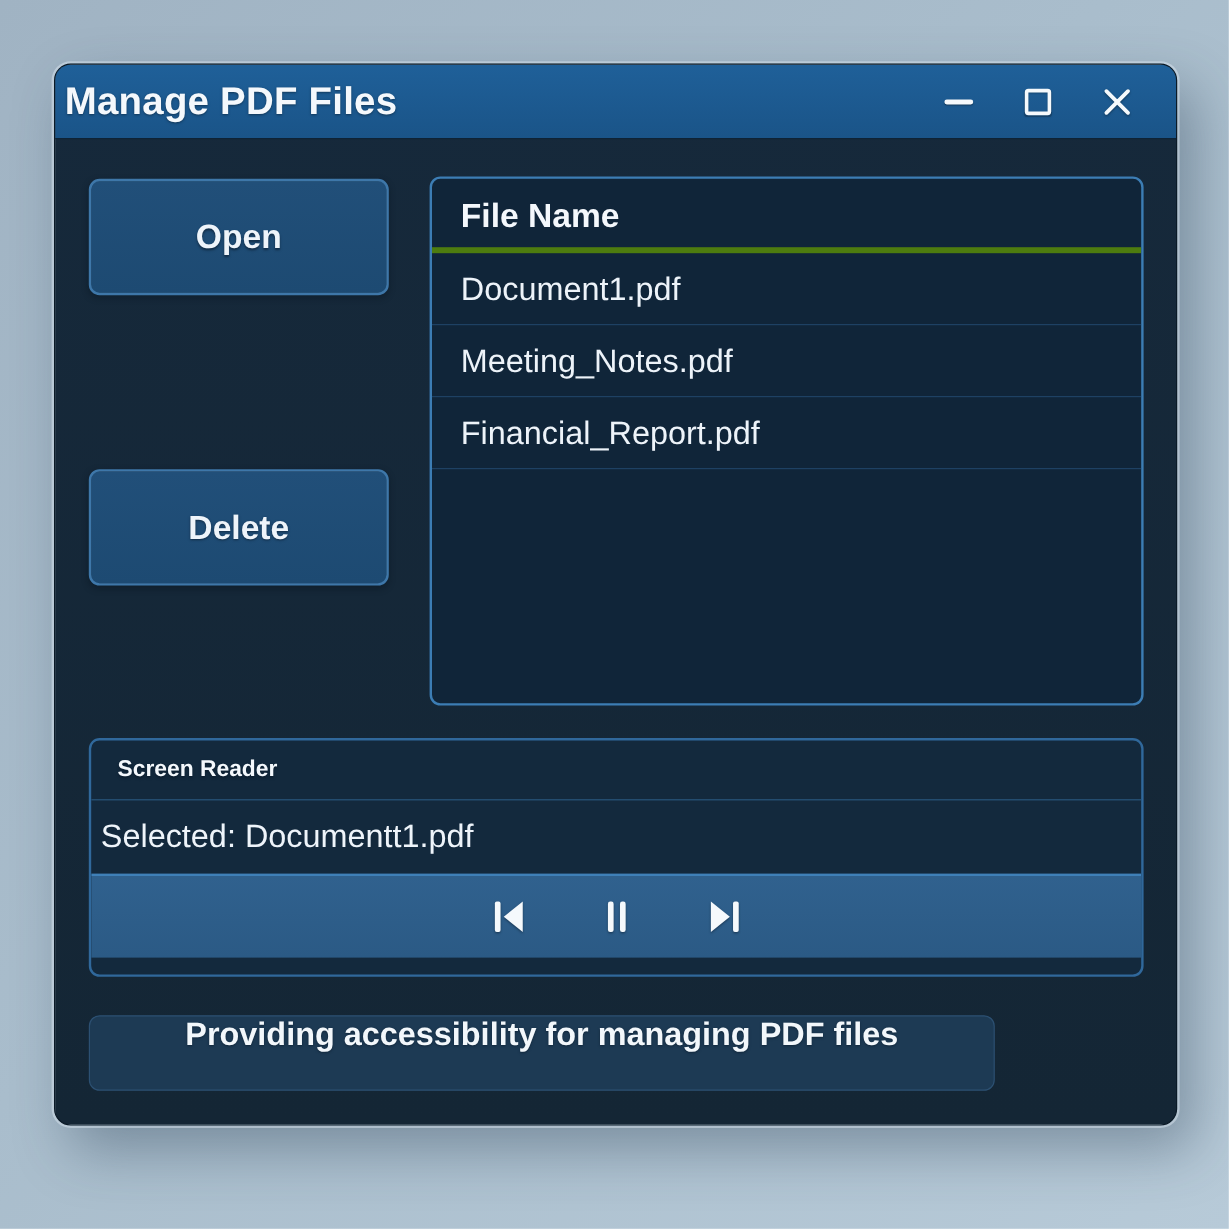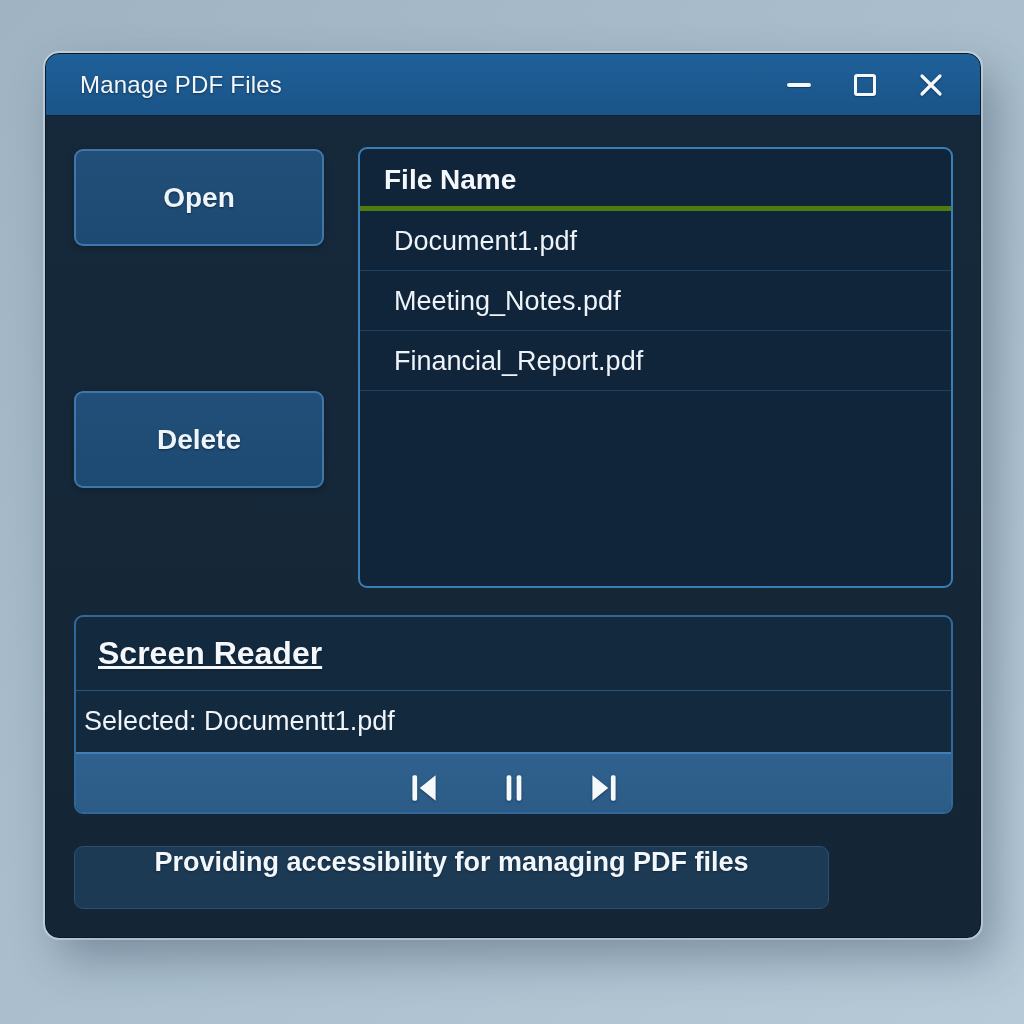--- a/index.html
+++ b/index.html
@@ -18,21 +18,21 @@
     box-shadow:0 0 0 2px rgba(218,230,240,0.5), 14px 20px 46px rgba(38,58,78,0.38);
     overflow:hidden;
   }
   .titlebar {
     position:absolute; left:0; top:0; right:0; height:62px;
     background:linear-gradient(#1f6099, #1a5488);
     border-bottom:1px solid #0e2336;
     display:flex; align-items:center;
   }
   .title {
-    color:#f4f8fc; font-size:24px; font-weight:normal; padding-left:34px;
+    color:#f4f8fc; font-size:32px; font-weight:bold; padding-left:8px;
     text-shadow:0 1px 2px rgba(10,25,40,0.55); letter-spacing:0.2px;
   }
   .win-controls { margin-left:auto; display:flex; align-items:center; padding-right:16px; }
   .win-btn {
     width:66px; height:62px; display:flex; align-items:center; justify-content:center;
     background:transparent; border:none; cursor:default;
   }
   .min-glyph { width:24px; height:4px; background:#f5f9fc; border-radius:2px; box-shadow:0 1px 1px rgba(10,25,40,0.5); }
   .max-glyph { width:22px; height:22px; border:3px solid #f5f9fc; border-radius:3px; box-shadow:0 1px 1px rgba(10,25,40,0.4), inset 0 1px 1px rgba(10,25,40,0.3); }
   .close-glyph { display:block; filter:drop-shadow(0 1px 1px rgba(10,25,40,0.5)); }
@@ -56,36 +56,35 @@
     position:absolute; left:312px; top:93px; width:595px; height:441px;
     background:#102539; border:2px solid #3c7db4; border-radius:9px;
     overflow:hidden;
   }
   .file-header {
     height:62px; line-height:62px; padding-left:24px;
     color:#f4f8fc; font-size:28px; font-weight:600;
     border-bottom:5px solid #4d7c0f;
   }
   .file-row {
-    height:60px; line-height:60px; padding-left:34px;
+    height:60px; line-height:60px; padding-left:24px;
     color:#edf3f9; font-size:27px;
     border-bottom:1px solid #1e4163;
   }
 
   .reader {
     position:absolute; left:28px; top:561px; width:879px; height:199px;
     background:#13293d; border:2px solid #30689b; border-radius:9px;
     overflow:hidden;
   }
   .reader-header {
-    height:74px; display:flex; align-items:center; padding-left:22px;
-    color:#f4f8fc; font-size:32px; font-weight:bold;
+    height:50px; display:flex; align-items:center; padding-left:22px;
+    color:#f4f8fc; font-size:19px; font-weight:bold;
     border-bottom:1px solid #28557c;
     text-shadow:0 1px 2px rgba(8,22,36,0.6);
-    text-decoration:underline;
   }
   .reader-selected {
     height:61px; display:flex; align-items:center; padding-left:8px;
     color:#eef4fa; font-size:27px;
   }
   .reader-controls {
     height:70px; background:linear-gradient(#30618e, #2b5a85);
     border-top:2px solid #3f80b8;
     display:flex; align-items:center; justify-content:center; gap:46px;
   }

